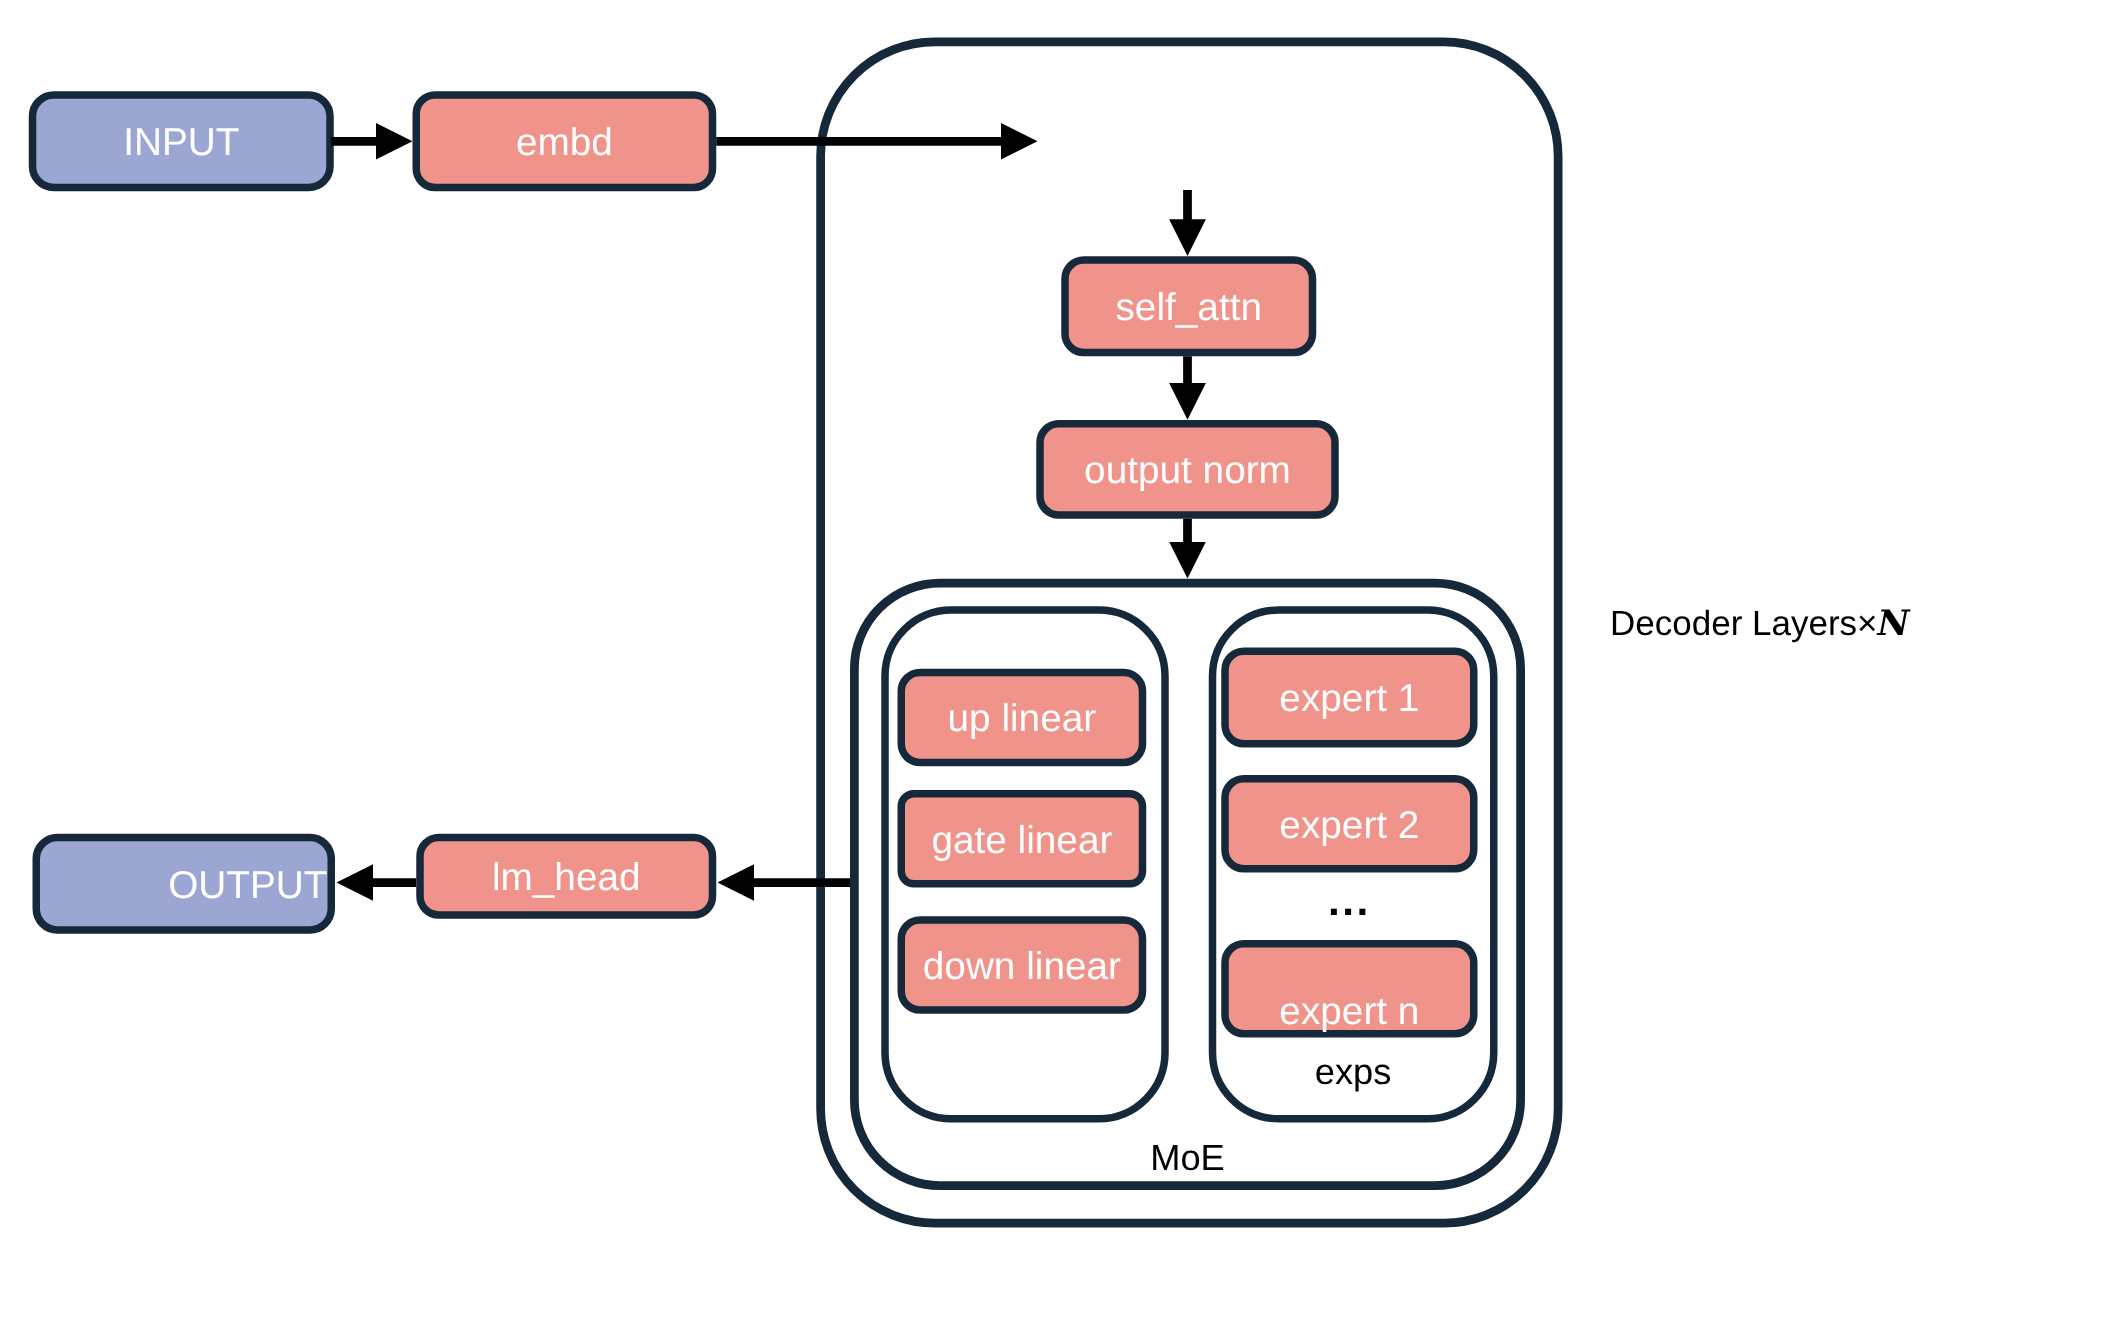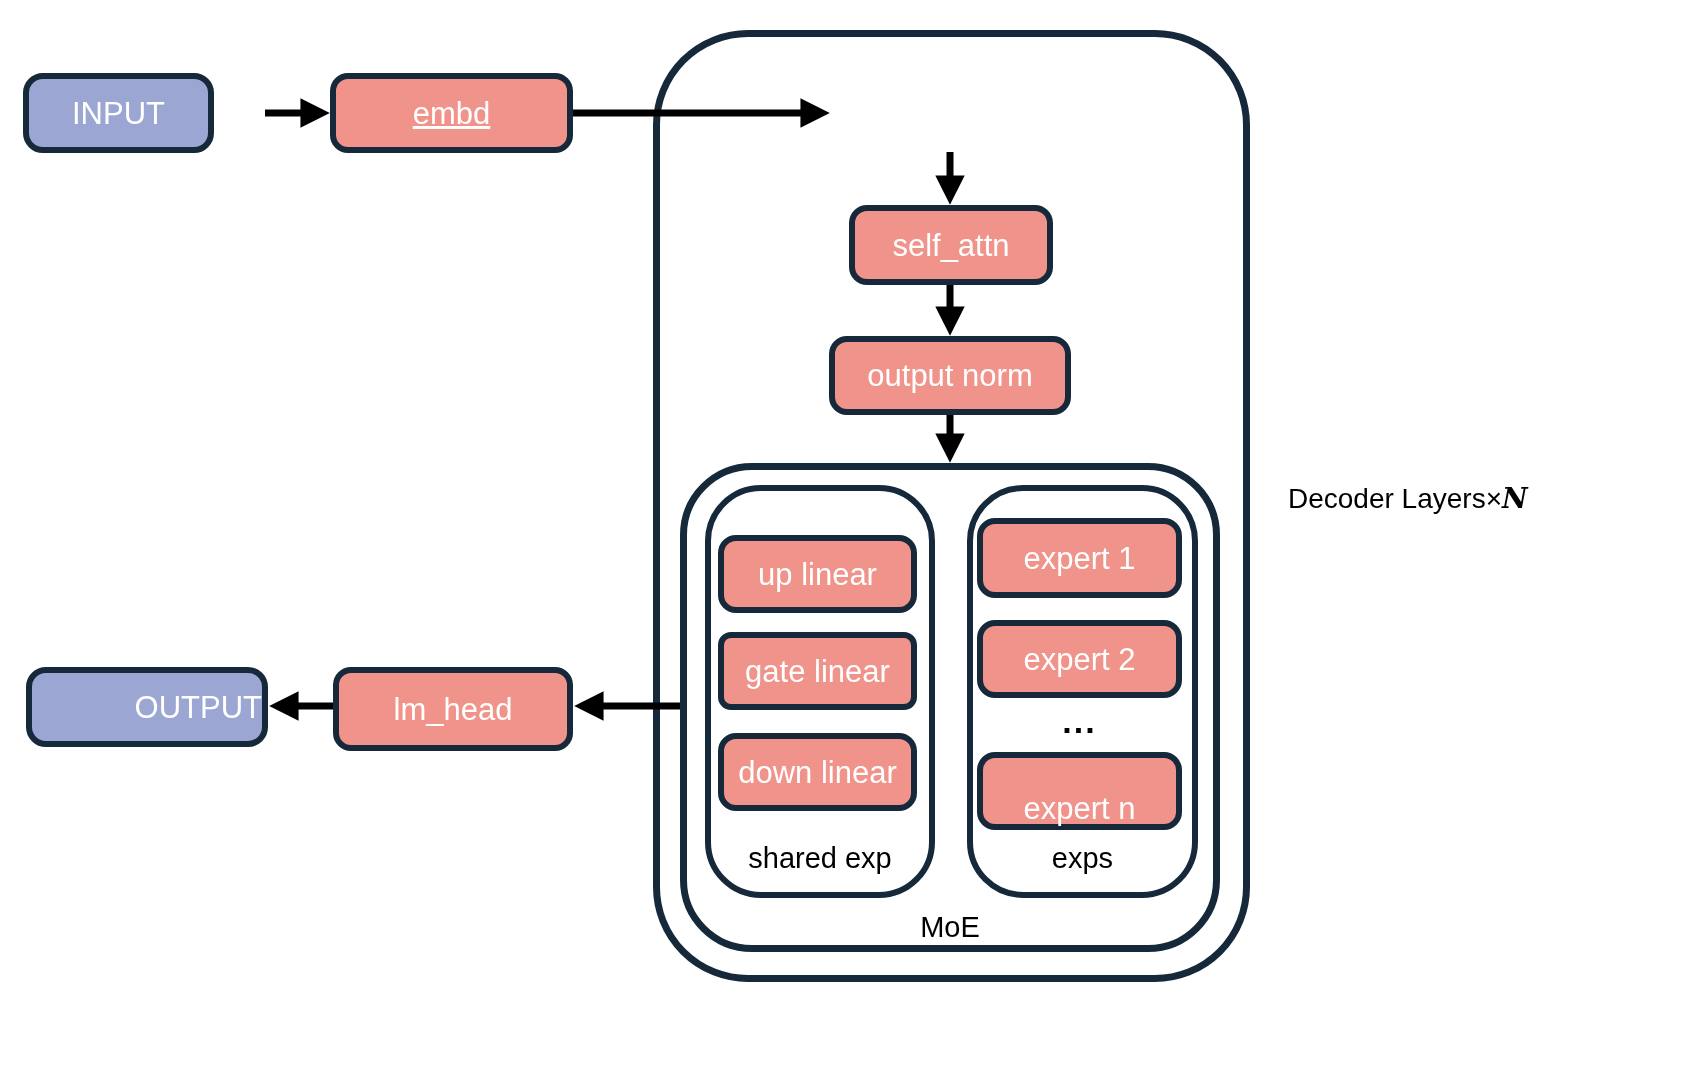--- a/index.html
+++ b/index.html
@@ -82,51 +82,48 @@
 <div id="canvas">
 
   <div class="container" style="left:653px; top:30px; width:597px; height:952px; border-radius:95px;"></div>
 
   <div class="container" style="left:680px; top:463px; width:540px; height:489px; border-radius:72px;"></div>
 
   <div class="container" style="left:705px; top:485px; width:230px; height:413px; border-radius:56px; border-width:6px;"></div>
 
   <div class="container" style="left:967px; top:485px; width:231px; height:413px; border-radius:56px; border-width:6px;"></div>
 
-  <div class="node io" style="left:23px; top:73px; width:191px; height:80px;text-align:center;">
+  <div class="node io" style="left:23px; top:73px; width:244px; height:80px;text-align:center;">
     <span>INPUT</span>
   </div>
   <div class="node io" style="left:26px; top:667px; width:242px; height:80px;justify-content:flex-end;">
     <span>OUTPUT</span>
   </div>
 
-  <div class="node module" style="left:330px; top:73px; width:243px; height:80px;text-decoration:underline;">
+  <div class="node module" style="left:330px; top:73px; width:243px; height:80px;">
     <span>embd</span>
   </div>
-  <div class="node module" style="left:333px; top:667px; width:240px; height:84px;">
+  <div class="node module" style="left:333px; top:667px; width:240px; height:68px;">
     <span>lm_head</span>
   </div>
   <div class="node module" style="left:849px; top:205px; width:204px; height:80px;">
     <span>self_attn</span>
   </div>
   <div class="node module" style="left:829px; top:336px; width:242px; height:79px;">
     <span>output norm</span>
   </div>
 
   <div class="node module" style="left:718px; top:535px; width:199px; height:78px;">
     <span>up linear</span>
   </div>
   <div class="node module" style="left:718px; top:632px; width:199px; height:78px;border-radius:13px;">
     <span>gate linear</span>
   </div>
   <div class="node module" style="left:718px; top:733px; width:199px; height:78px;">
     <span>down linear</span>
-  </div>
-  <div class="glabel" style="left:705px; top:840px; width:230px; height:36px;">
-    <span>shared exp</span>
   </div>
 
   <div class="node module" style="left:977px; top:518px; width:205px; height:80px;">
     <span>expert 1</span>
   </div>
   <div class="node module" style="left:977px; top:620px; width:205px; height:78px;">
     <span>expert 2</span>
   </div>
   <div class="dots" style="left:977px; top:702px; width:205px; height:40px;">
     <span>...</span>

